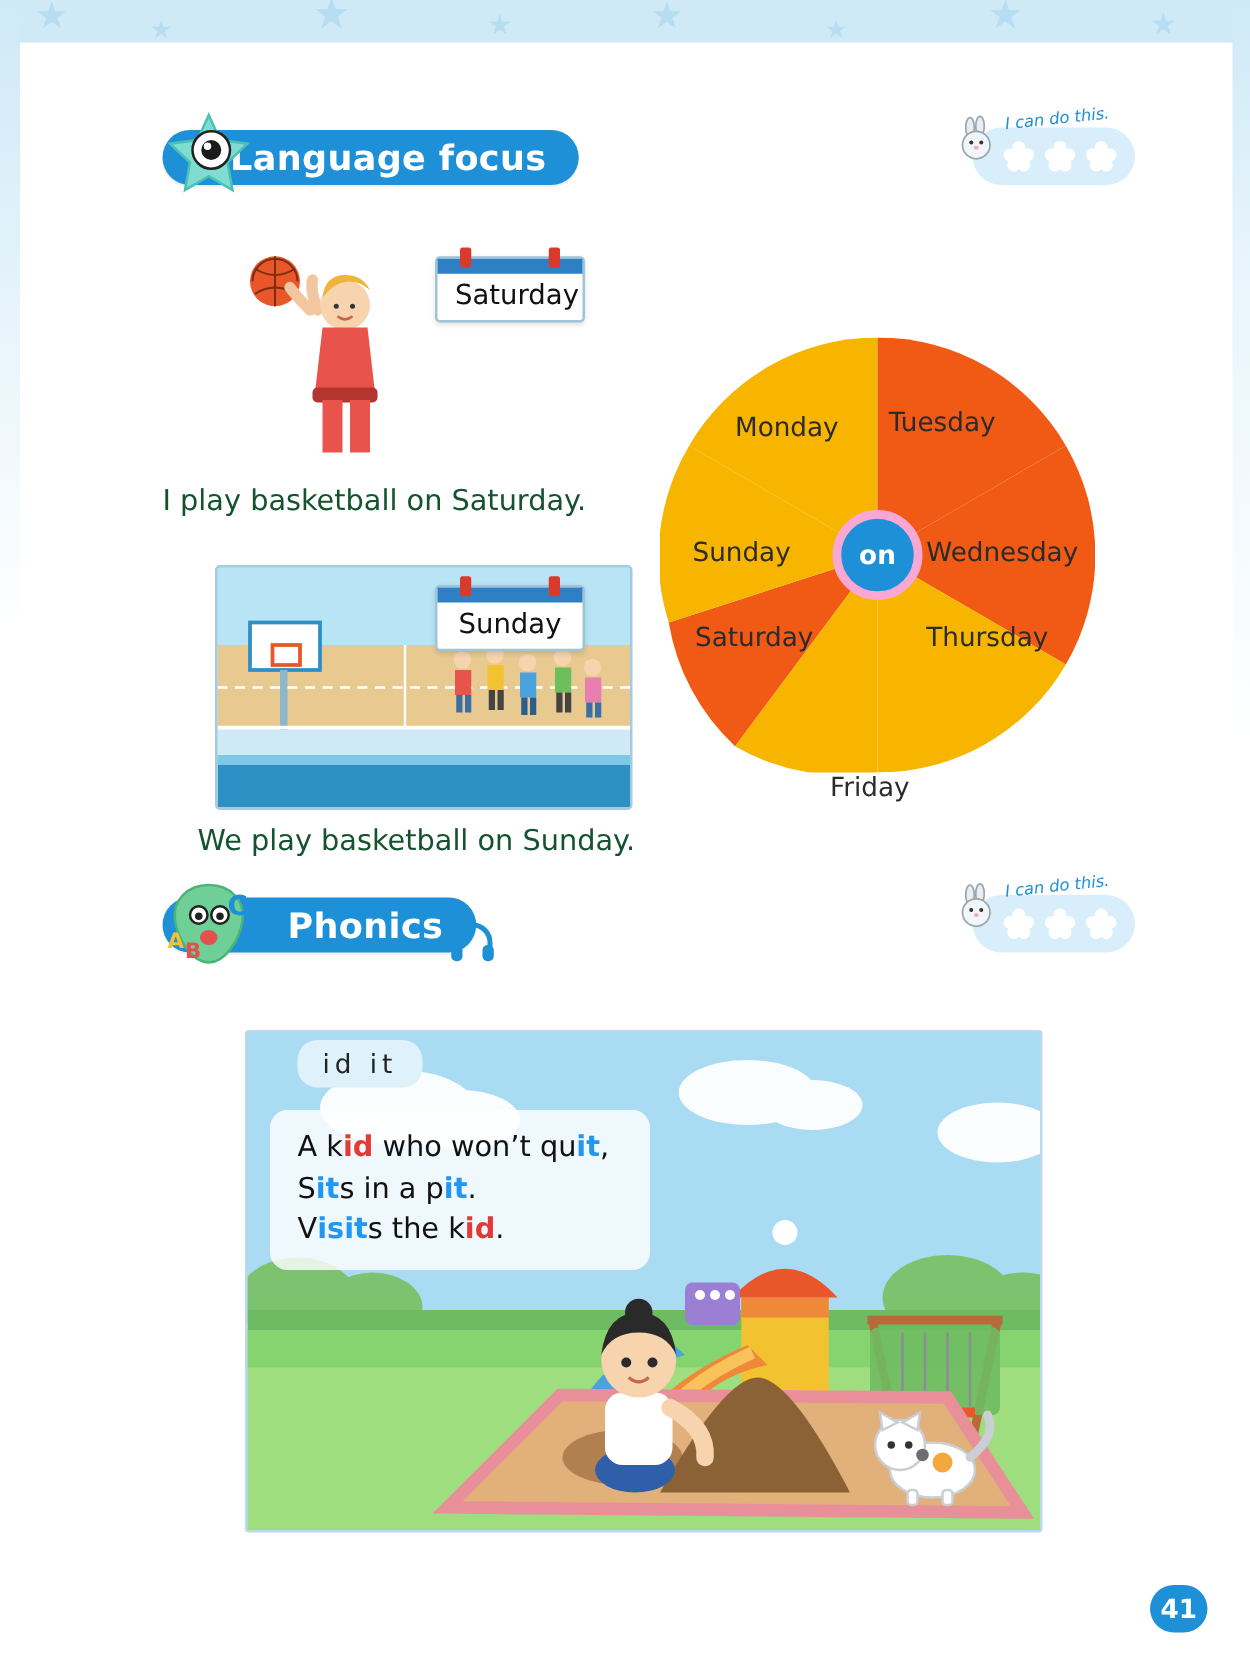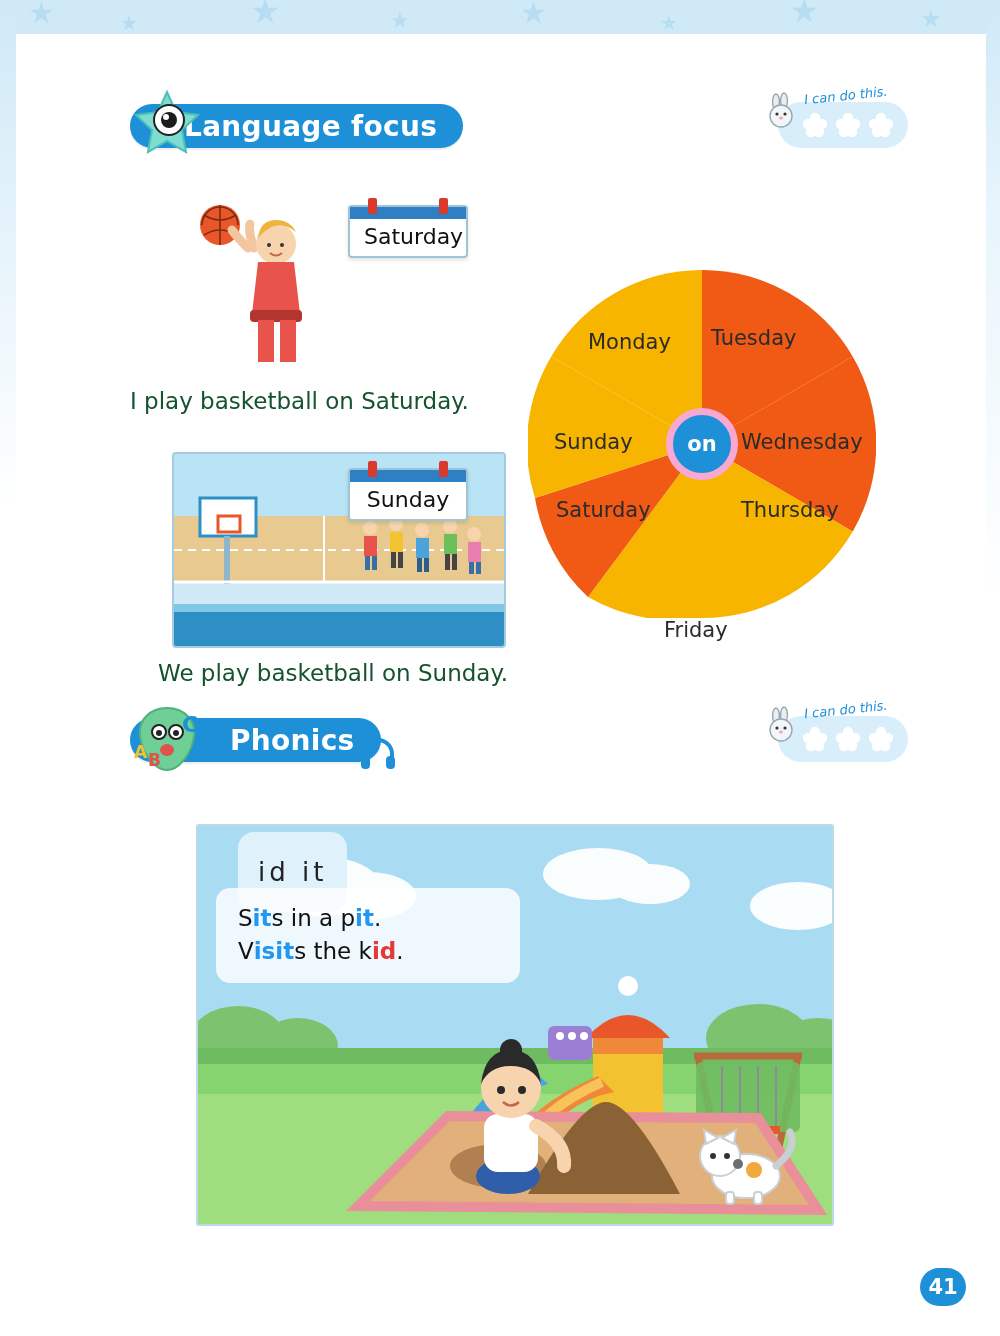--- a/index.html
+++ b/index.html
@@ -207,22 +207,22 @@
     height: 398px;
     border: 2px solid #bcd9e8;
     border-radius: 3px;
     overflow: hidden;
     background: #9ad6ef;
   }
   .chip {
     position: absolute;
     background: #dff1fb;
     border-radius: 16px;
-    padding: 25px 20px;
-    font-size: 26px;
+    padding: 7px 20px;
+    font-size: 21px;
     color: #222;
     letter-spacing: 4px;
   }
   .rhyme-box {
     position: absolute;
     background: rgba(255,255,255,0.80);
     border-radius: 14px;
     padding: 14px 22px 16px 22px;
   }
   .rhyme-line {
@@ -579,17 +579,18 @@
       <path d="M578 340 q22 -18 14 -34" stroke="#c9cfd4" stroke-width="7" fill="none" stroke-linecap="round"></path>
       <rect x="528" y="366" width="8" height="12" rx="3" fill="#ffffff" stroke="#c9cfd4" stroke-width="2"></rect>
       <rect x="556" y="366" width="8" height="12" rx="3" fill="#ffffff" stroke="#c9cfd4" stroke-width="2"></rect>
     </g>
   </svg>
 </div>
 
 <div class="chip" style="left:238px; top:832px;">id  it</div>
 
 <div class="rhyme-box" style="left:216px; top:888px; width:260px;">
+  <div class="rhyme-line">A k<span class="hl-red">id</span> who won’t qu<span class="hl-blue">it</span>,</div>
   <div class="rhyme-line">S<span class="hl-blue">it</span>s in a p<span class="hl-blue">it</span>.</div>
   <div class="rhyme-line">V<span class="hl-blue">is</span><span class="hl-blue">it</span>s the k<span class="hl-red">id</span>.</div>
 </div>
 
 <div class="page-number">41</div>
 
 </body></html>

